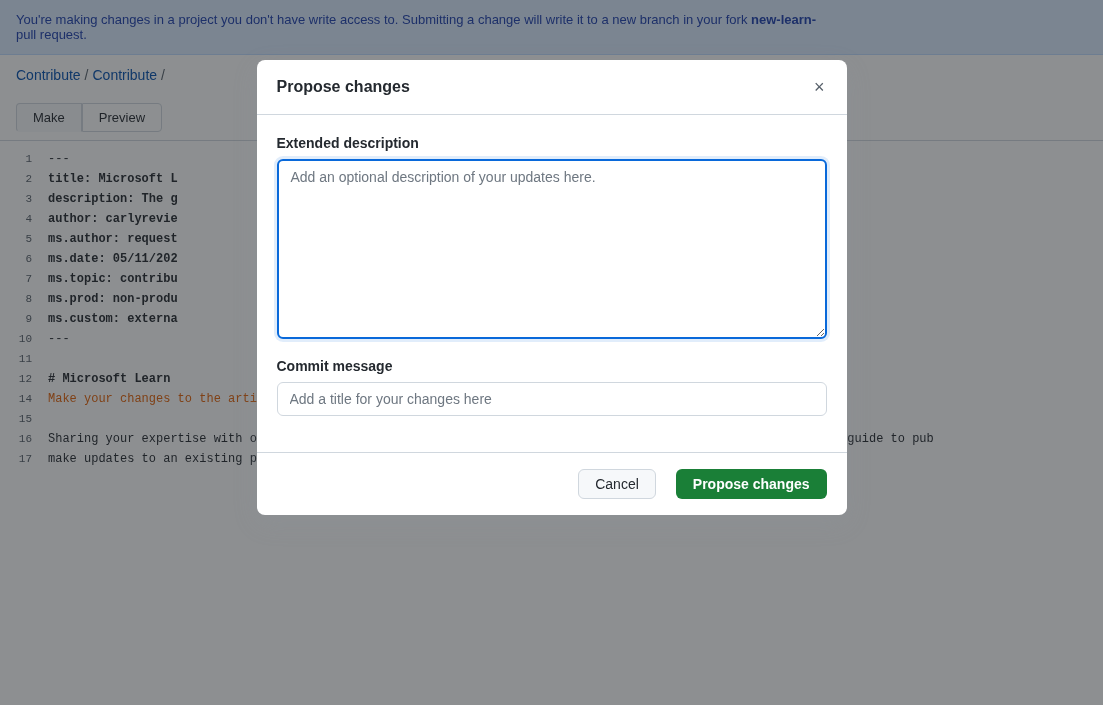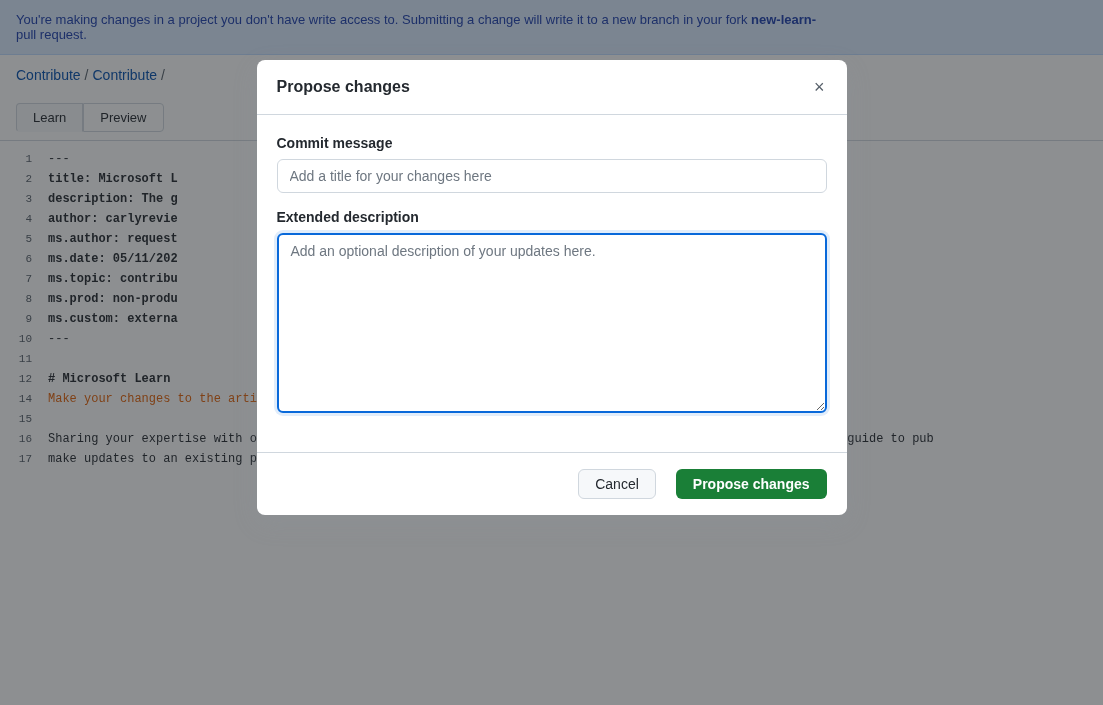--- a/index.html
+++ b/index.html
@@ -244,21 +244,21 @@
   </div>
 
   <div class="breadcrumb">
     <a href="#">Contribute</a>
     <span class="separator">/</span>
     <a href="#">Contribute</a>
     <span class="separator">/</span>
   </div>
 
   <div class="editor-tabs">
-    <button class="tab-btn active">Learn</button>
+    <button class="tab-btn active">Make</button>
     <button class="tab-btn">Preview</button>
   </div>
 
   <div class="code-editor">
     <div class="code-line">
       <span class="line-num">1</span>
       <span class="line-content">---</span>
     </div>
     <div class="code-line">
       <span class="line-num">2</span>
@@ -326,31 +326,31 @@
 
 <div class="modal-overlay">
   <div class="modal">
 
     <div class="modal-header">
       <span class="modal-title">Propose changes</span>
       <button class="modal-close">×</button>
     </div>
 
     <div class="modal-body">
+
+      <div class="form-group">
+        <label class="form-label">Extended description</label>
+        <textarea class="form-textarea" placeholder="Add an optional description of your updates here." style=""></textarea>
+      </div>
 
       <div class="form-group">
         <label class="form-label">Commit message</label>
         <input type="text" class="form-input" placeholder="Add a title for your changes here" style="">
       </div>
 
-      <div class="form-group">
-        <label class="form-label">Extended description</label>
-        <textarea class="form-textarea" placeholder="Add an optional description of your updates here." style=""></textarea>
-      </div>
-
     </div>
 
     <div class="modal-footer">
       <button class="btn-cancel">Cancel</button>
       <button class="btn-propose">Propose changes</button>
     </div>
 
   </div>
 </div>
 

